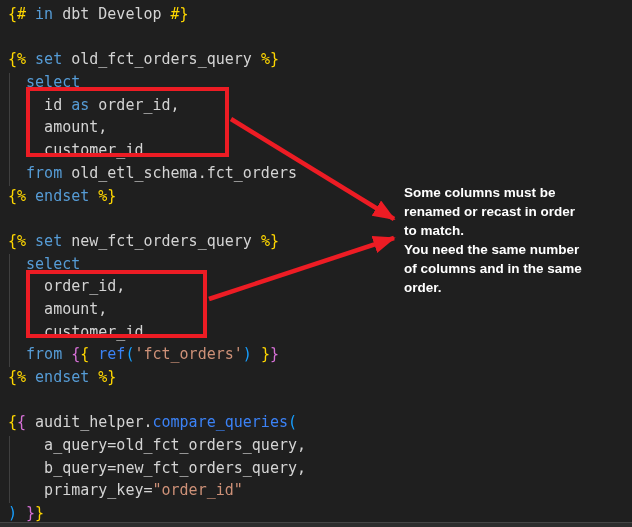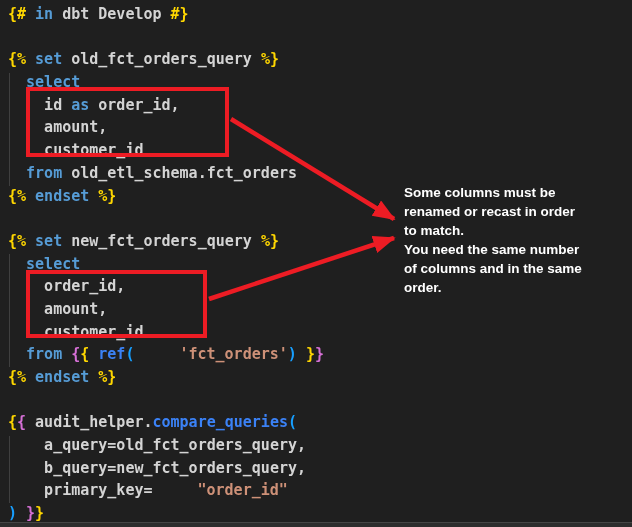--- a/index.html
+++ b/index.html
@@ -1,24 +1,24 @@
 <!DOCTYPE html>
 <html><head>
 <meta charset="utf-8">
 <style>
   html,body{margin:0;padding:0;background:#1f1f1f;}
   .screen{position:relative;width:632px;height:527px;background:#1f1f1f;overflow:hidden;}
   .code{position:absolute;left:8px;top:3px;font-family:"DejaVu Sans Mono",monospace;
         font-size:15px;line-height:22.7px;white-space:pre;}
-  .code-line{height:22.7px;font-weight:bold;}
+  .code-line{height:22.7px;}
   .tok-pl{color:#d4d4d4;}
   .tok-kw{color:#569cd6;}
   .tok-jj{color:#ffd700;}
   .tok-fn{color:#3b82f6;}
-  .tok-st{color:#ce9178;margin-left:45px;}
+  .tok-st{color:#ce9178;}
   .tok-bp{color:#d670d6;}
   .tok-bb{color:#179fff;}
   .tok-by{color:#ffd700;}
   .indent-guide{position:absolute;left:9px;width:1px;background:#3f3f3f;}
   .g1{top:73px;height:113px;}
   .g2{top:254px;height:113px;}
   .g3{top:436px;height:67px;}
   .red-box{position:absolute;border:4px solid #ed1c24;box-sizing:border-box;}
   .box1{left:26px;top:87px;width:203px;height:70px;}
   .box2{left:26px;top:270px;width:181px;height:68px;}

